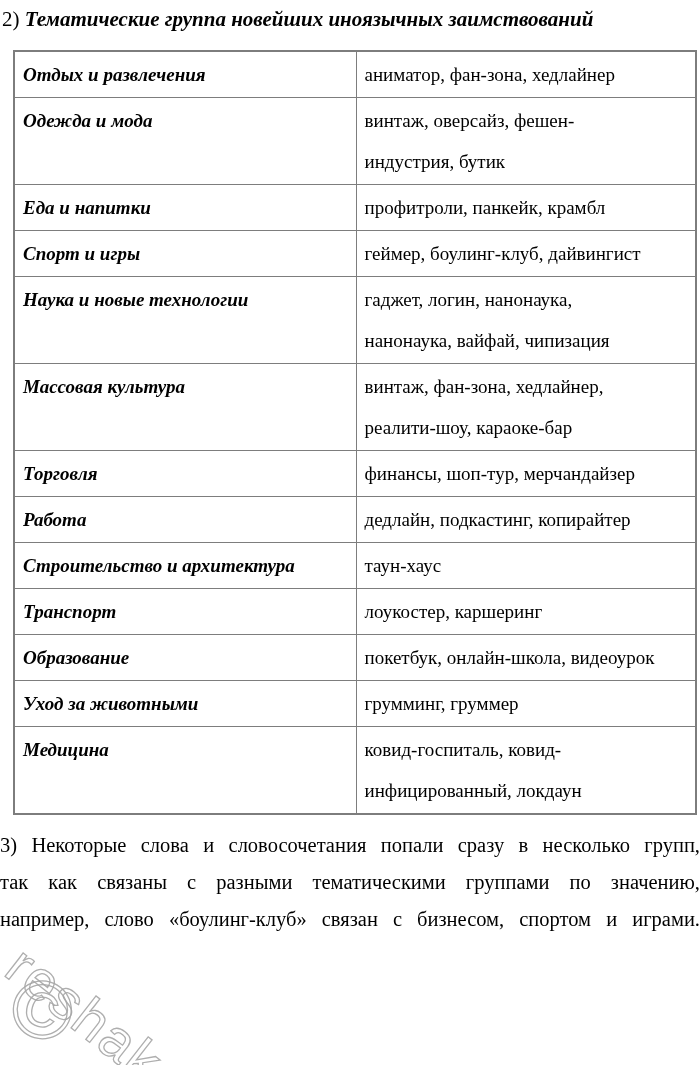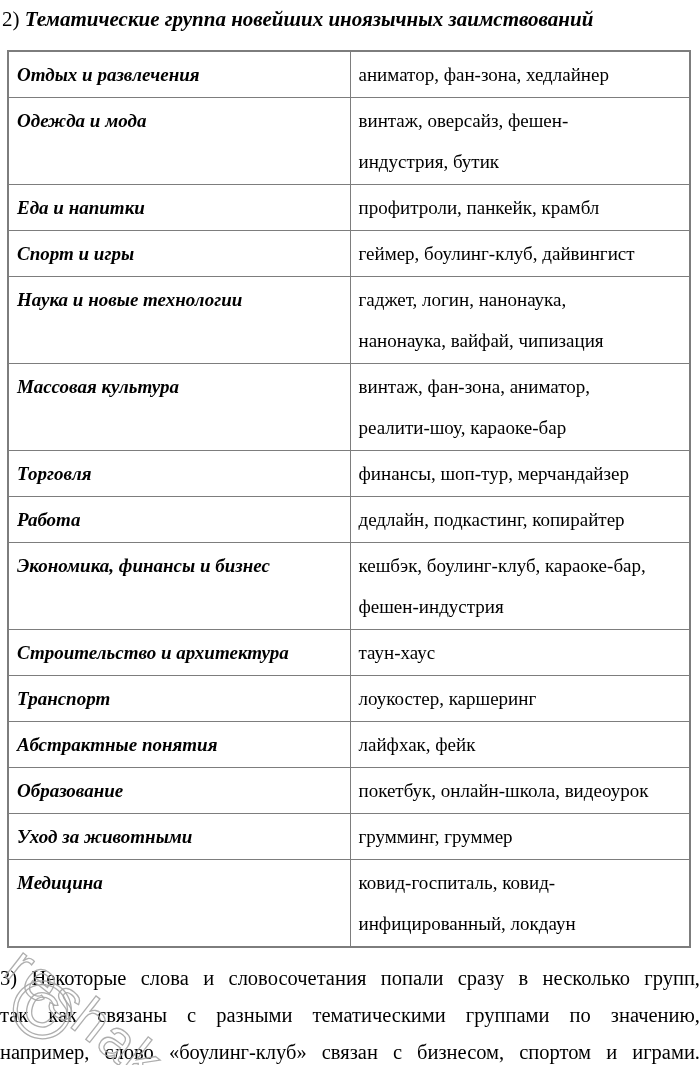--- a/index.html
+++ b/index.html
@@ -23,21 +23,21 @@
     font-size:21px;
     line-height:26px;
     white-space:nowrap;
   }
   .title .num{font-style:normal;font-weight:normal;}
   .title .txt{font-weight:bold;font-style:italic;}
   table.groups{
     border-collapse:collapse;
     table-layout:fixed;
     width:684px;
-    margin:18px 8px 0 7px;
+    margin:18px 8px 0 13px;
     border:2px solid var(--border);
   }
   table.groups td{
     border:1px solid var(--border);
     vertical-align:top;
     padding:2px 8px;
     font-size:19px;
     line-height:41px;
   }
   td.cat{
@@ -95,47 +95,38 @@
         <td class="cat">Спорт и игры</td>
         <td class="ex">геймер, боулинг-клуб, дайвингист</td>
       </tr>
       <tr>
         <td class="cat">Наука и новые технологии</td>
         <td class="ex">гаджет, логин, нанонаука,
 нанонаука, вайфай, чипизация</td>
       </tr>
       <tr>
         <td class="cat">Массовая культура</td>
-        <td class="ex">винтаж, фан-зона, аниматор,
+        <td class="ex">винтаж, фан-зона, хедлайнер,
 реалити-шоу, караоке-бар</td>
       </tr>
       <tr>
         <td class="cat">Торговля</td>
         <td class="ex">финансы, шоп-тур, мерчандайзер</td>
       </tr>
       <tr>
         <td class="cat">Работа</td>
         <td class="ex">дедлайн, подкастинг, копирайтер</td>
       </tr>
       <tr>
-        <td class="cat">Экономика, финансы и бизнес</td>
-        <td class="ex">кешбэк, боулинг-клуб, караоке-бар,
-фешен-индустрия</td>
-      </tr>
-      <tr>
         <td class="cat">Строительство и архитектура</td>
         <td class="ex">таун-хаус</td>
       </tr>
       <tr>
         <td class="cat">Транспорт</td>
         <td class="ex">лоукостер, каршеринг</td>
-      </tr>
-      <tr>
-        <td class="cat">Абстрактные понятия</td>
-        <td class="ex">лайфхак, фейк</td>
       </tr>
       <tr>
         <td class="cat">Образование</td>
         <td class="ex">покетбук, онлайн-школа, видеоурок</td>
       </tr>
       <tr>
         <td class="cat">Уход за животными</td>
         <td class="ex">грумминг, груммер</td>
       </tr>
       <tr>

